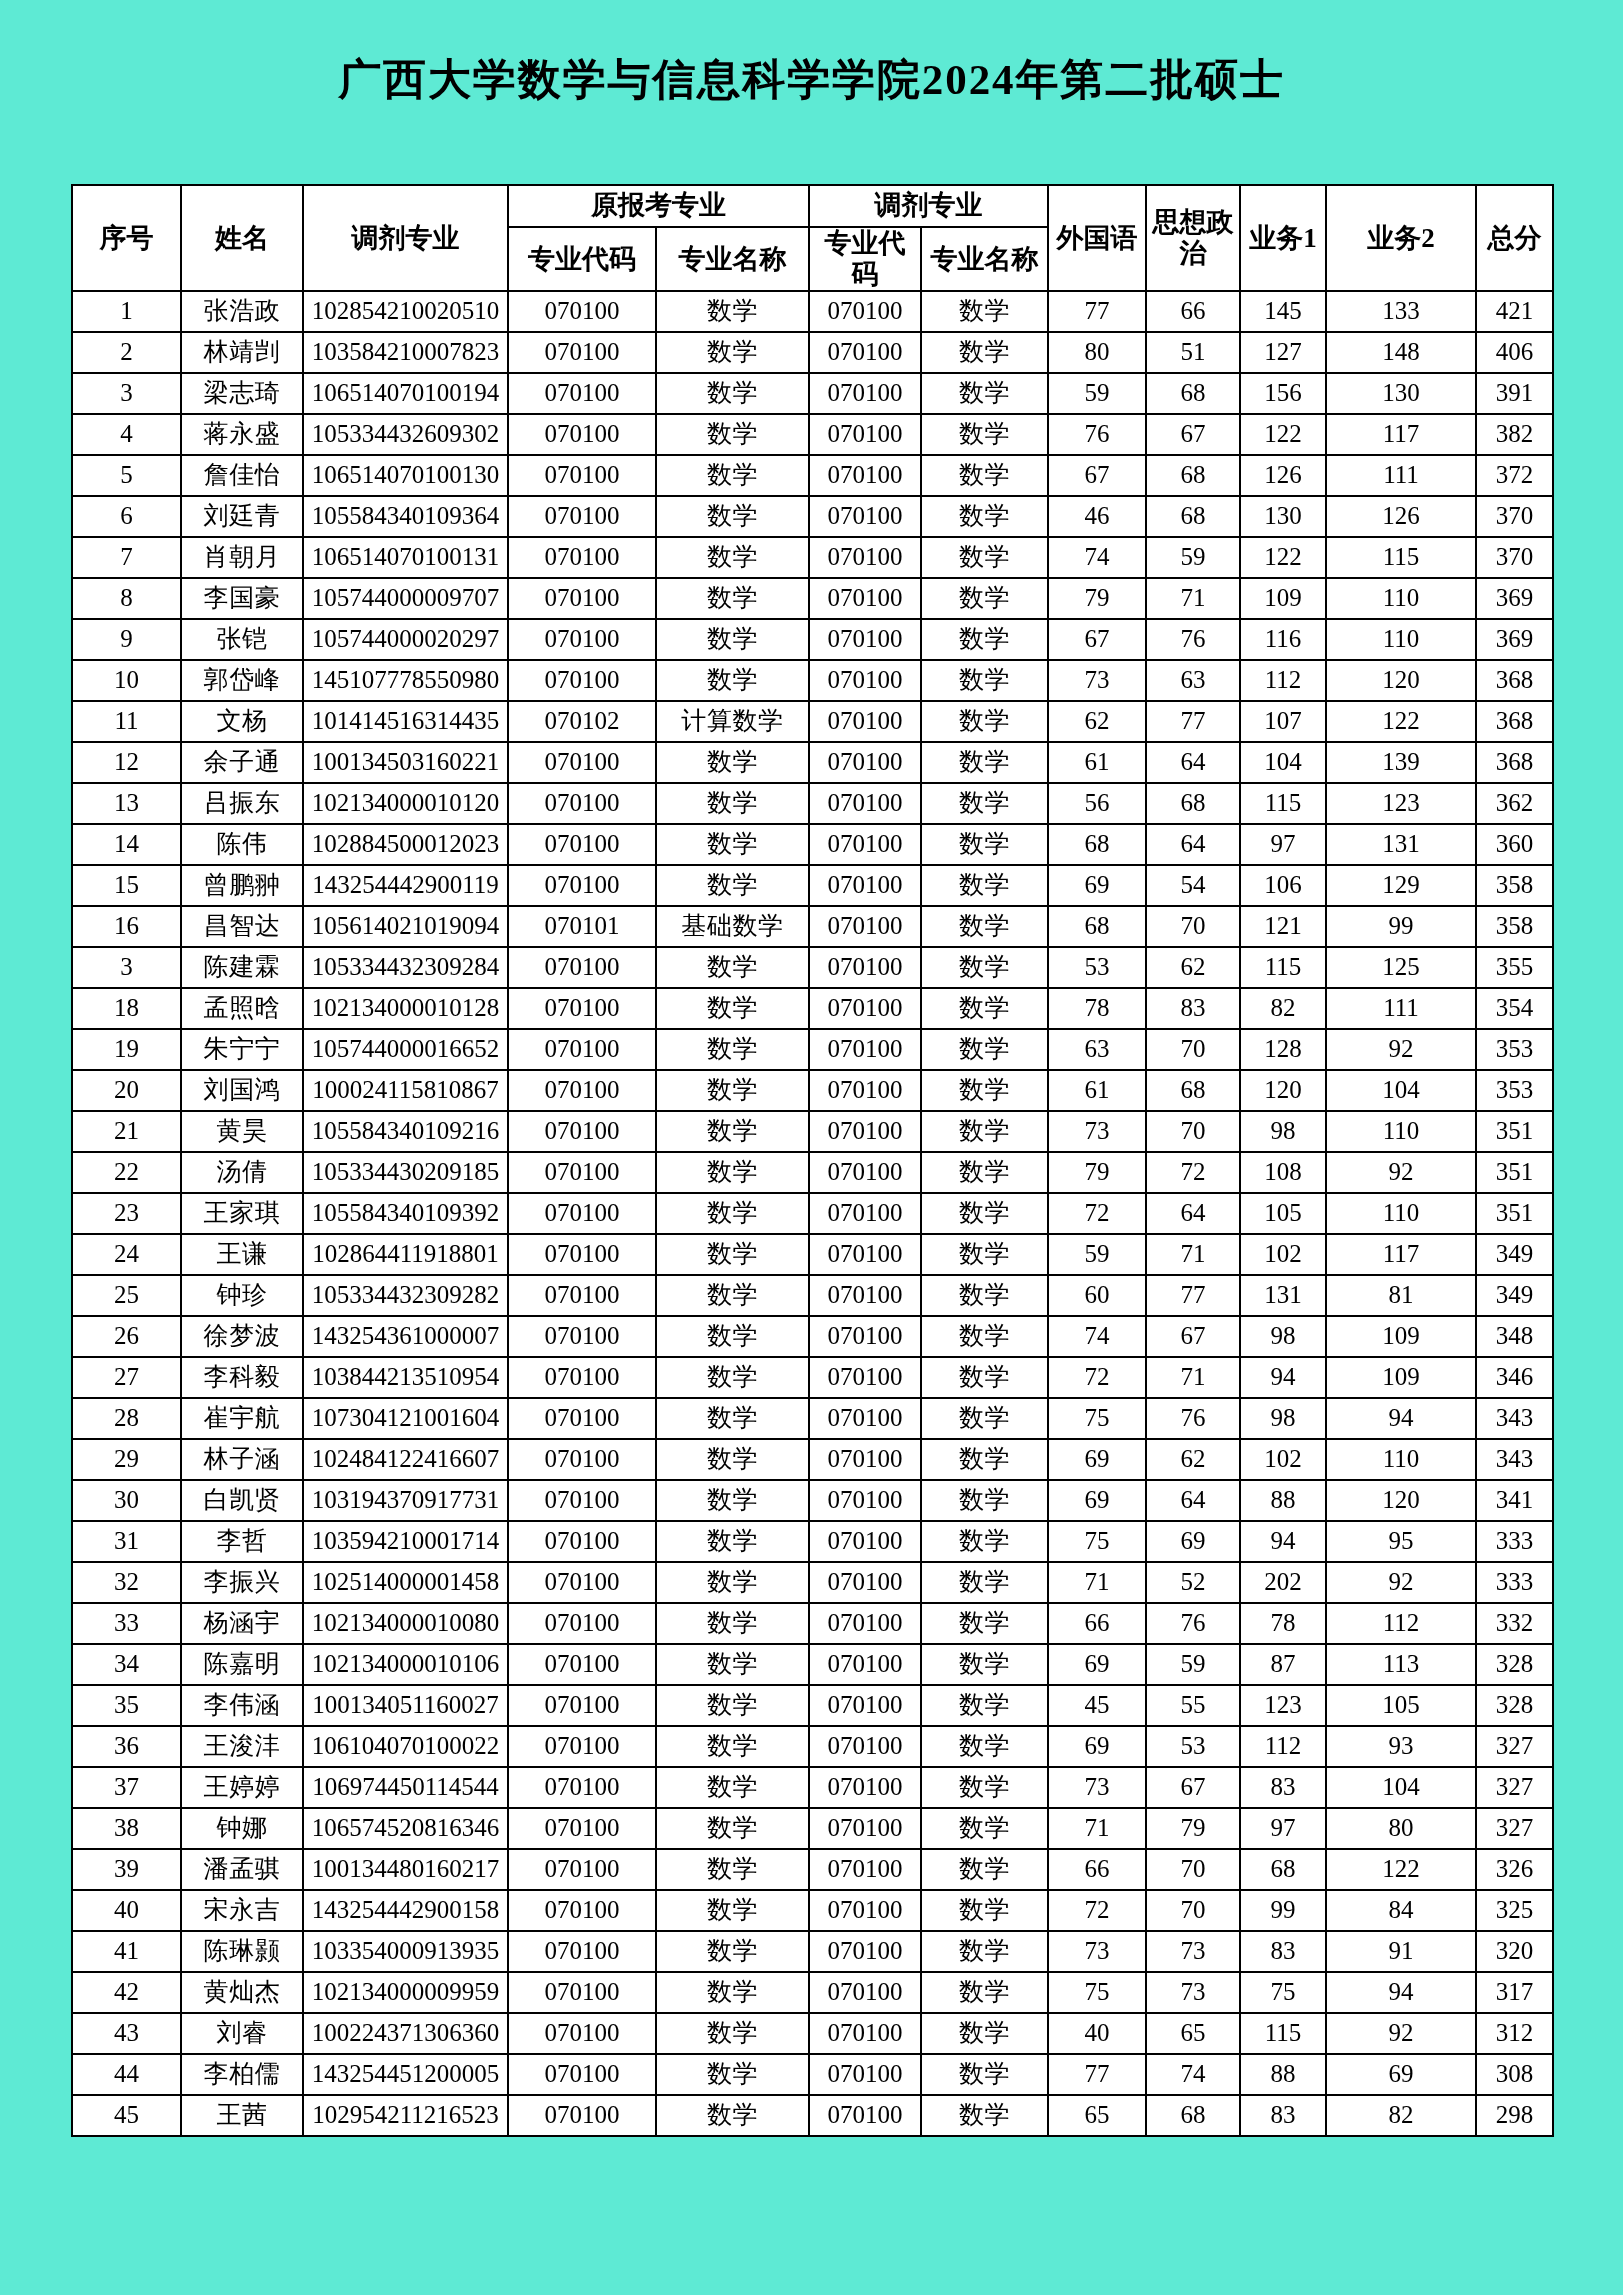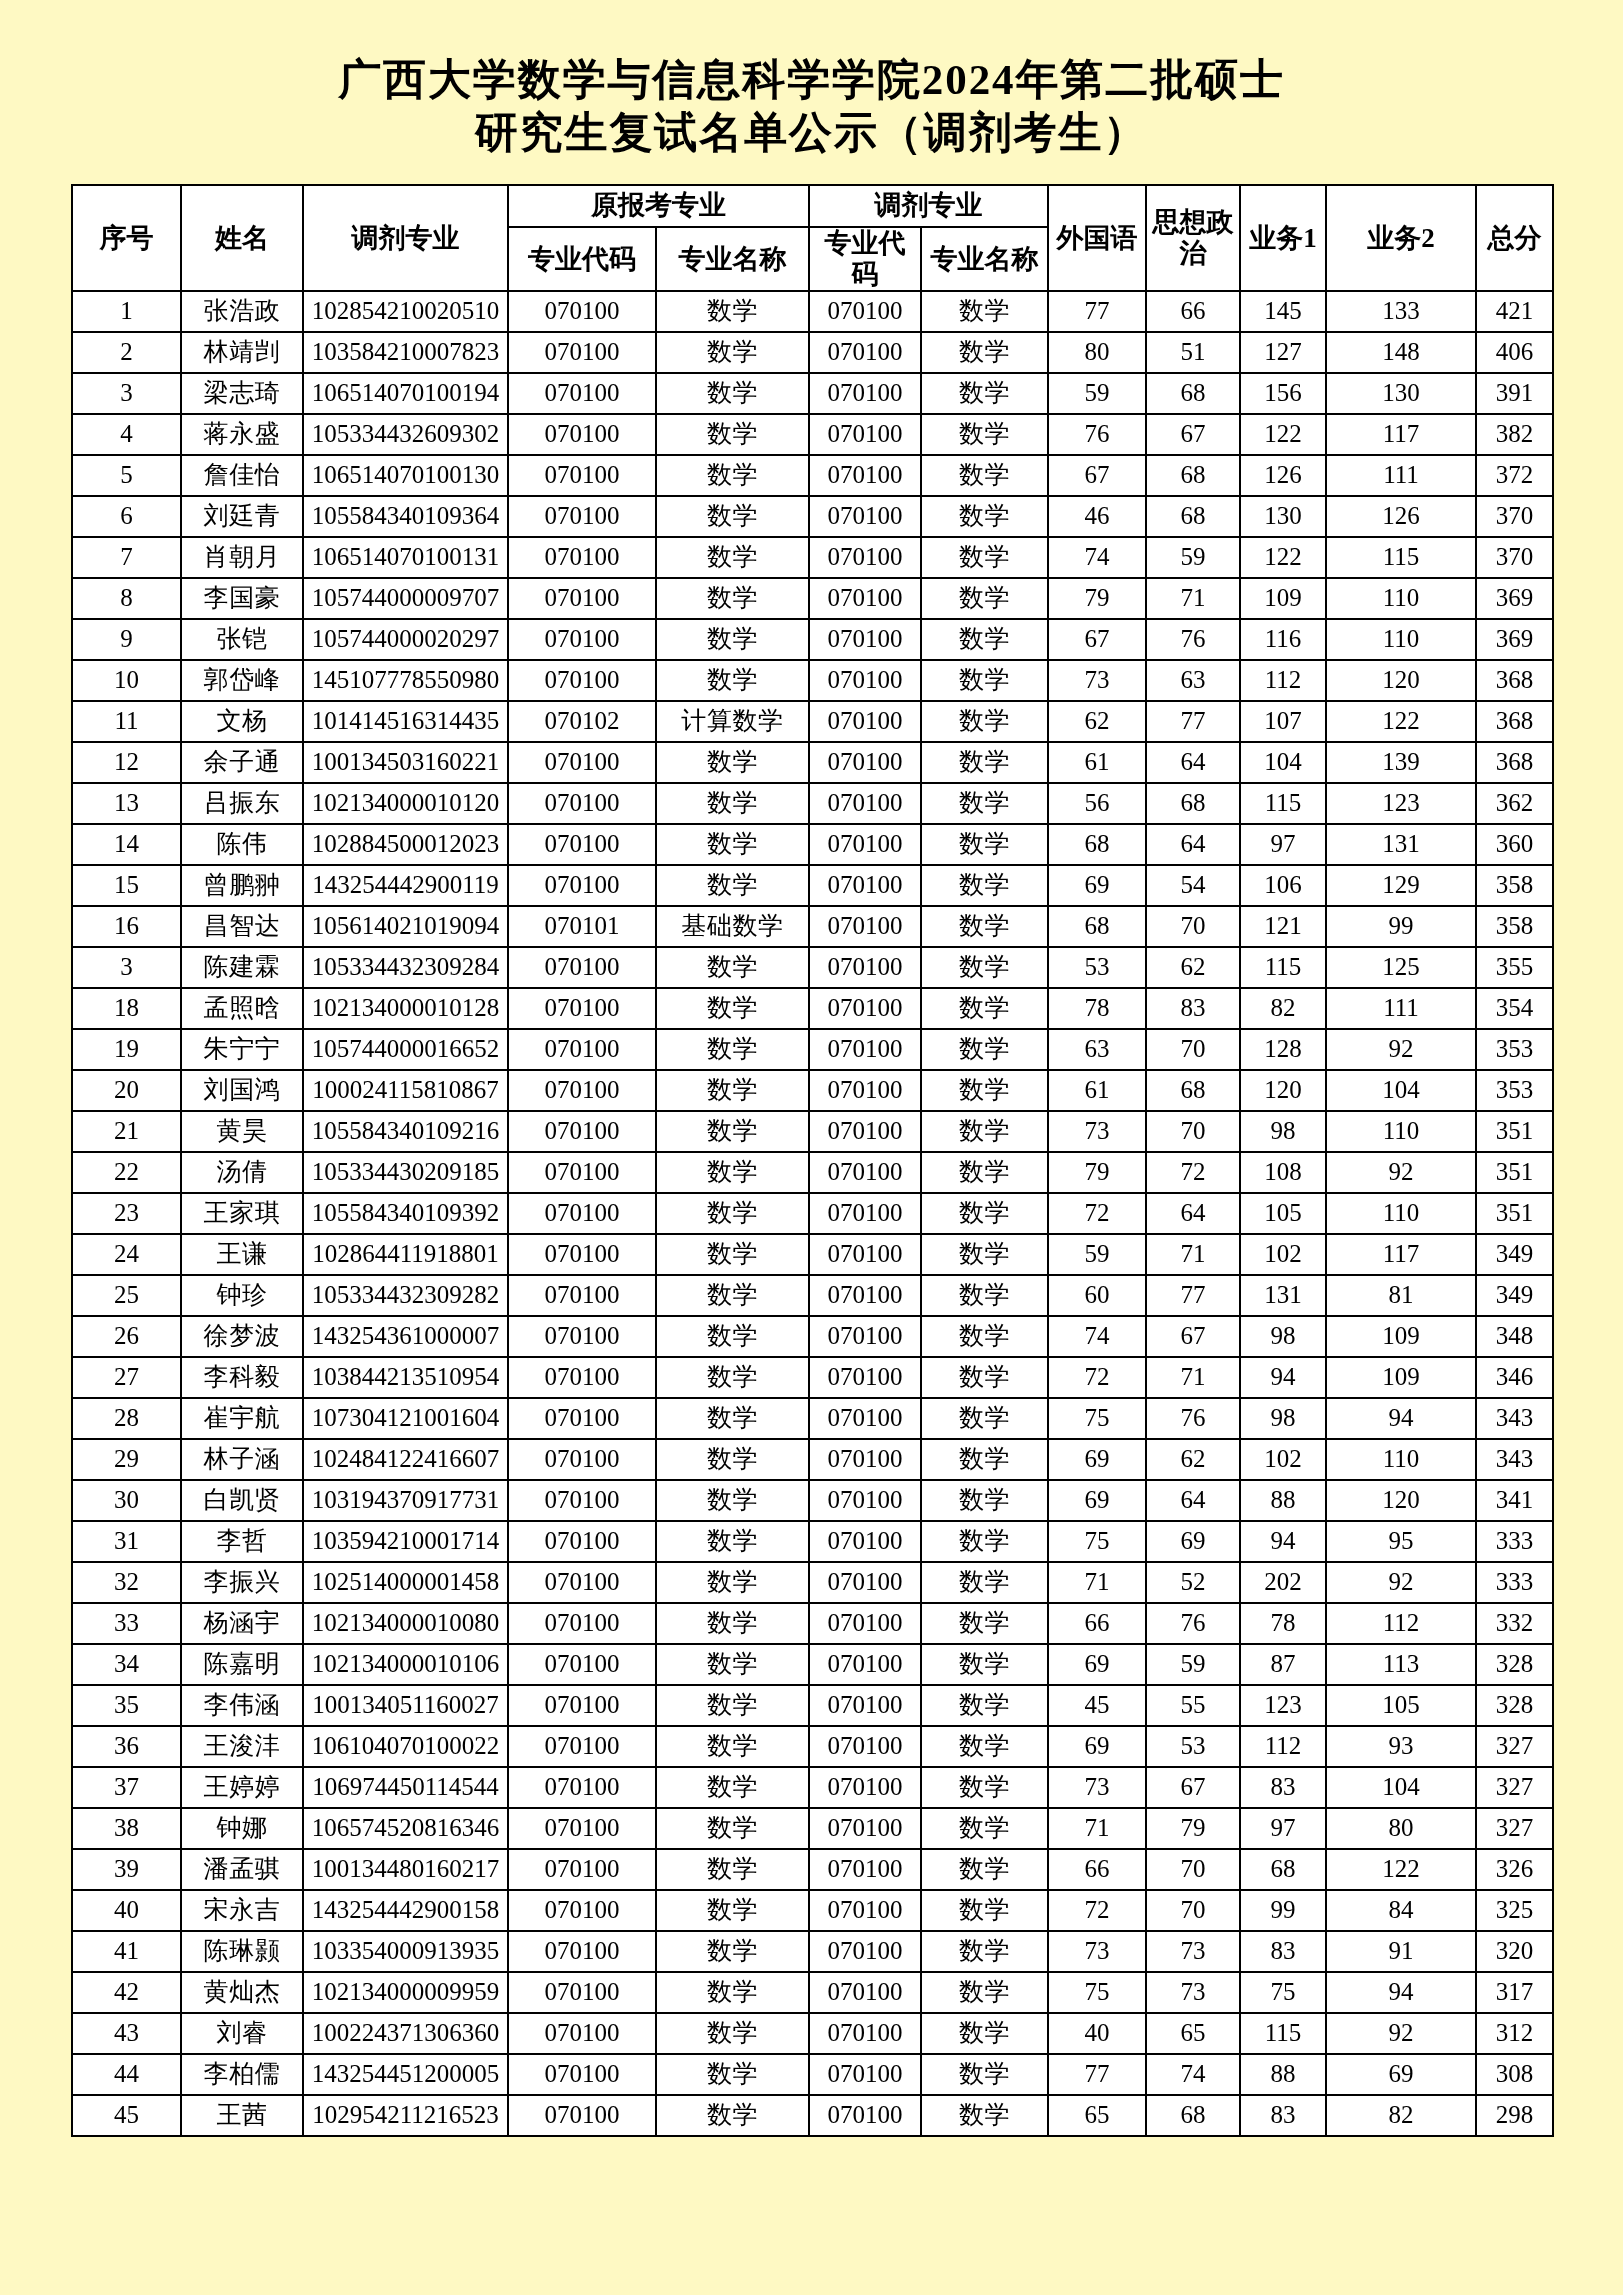--- a/index.html
+++ b/index.html
@@ -1,21 +1,21 @@
 <!DOCTYPE html>
 <html style="font-size:10px"><head>
 <meta charset="utf-8">
 <style>
   html,body { margin:0; padding:0; background:#ffffff; }
   body {
     width:1623px; height:2295px;
     font-family:"Liberation Serif","DejaVu Serif",serif;
     color:#000;
   }
-  .page { position:relative; width:1623px; height:2295px; background:#fef9c3; overflow:hidden; }
+  .page { position:relative; width:1623px; height:2295px; background:#5eead4; overflow:hidden; }
   .title {
     position:absolute; top:53px; left:0; width:100%;
     margin:0; text-align:center;
     font-size:43px; font-weight:bold; line-height:53px; letter-spacing:1.9px;
   }
   .title span { display:block; }
   table.roster {
     position:absolute; left:71px; top:184px; width:1481px;
     border-collapse:collapse; table-layout:fixed;
     background:#ffffff;
@@ -37,21 +37,20 @@
   }
   td.cjk { letter-spacing:0.6px; }
 </style>
 </head>
 <body>
 
 <div class="page">
 
   <h1 class="title">
     <span>广西大学数学与信息科学学院2024年第二批硕士</span>
-    <span>研究生复试名单公示（调剂考生）</span>
   </h1>
 
   <table class="roster">
     <colgroup>
       <col style="width:109px">
         <col style="width:122px">
         <col style="width:205px">
       <col style="width:148px">
         <col style="width:153px">
         <col style="width:112px">

